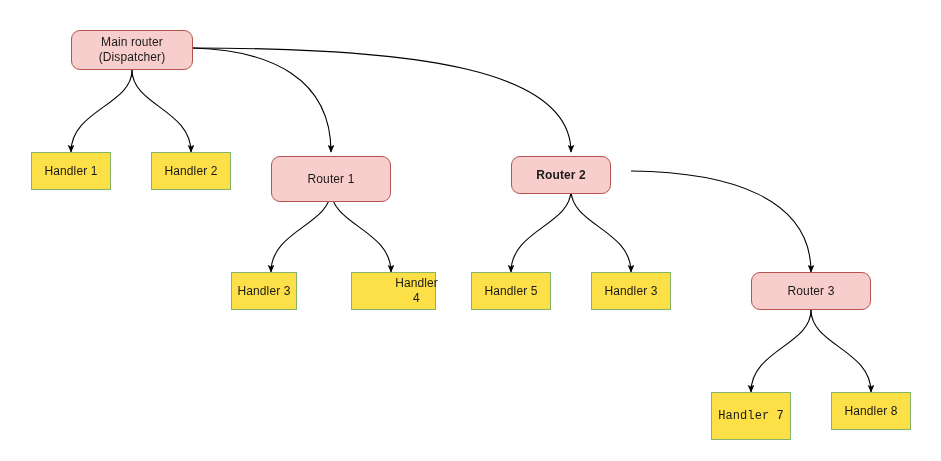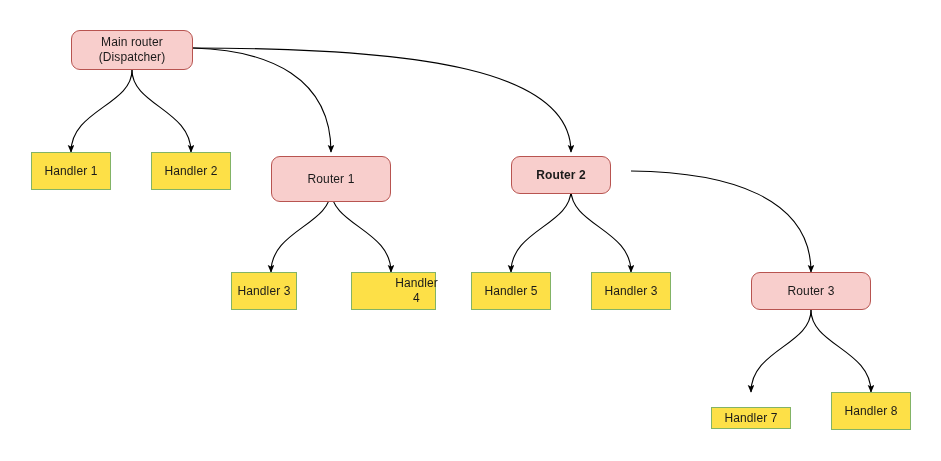--- a/index.html
+++ b/index.html
@@ -85,17 +85,17 @@
 (Dispatcher)</span></div>
       <div class="node handler" style="left: 31px; top: 152px; width: 80px; height: 38px;"><span class="node-label">Handler 1</span></div>
       <div class="node handler" style="left: 151px; top: 152px; width: 80px; height: 38px;"><span class="node-label">Handler 2</span></div>
       <div class="node router" style="left: 271px; top: 156px; width: 120px; height: 46px;"><span class="node-label">Router 1</span></div>
       <div class="node router" style="left: 511px; top: 156px; width: 100px; height: 38px; font-weight: bold;"><span class="node-label">Router 2</span></div>
       <div class="node handler" style="left: 231px; top: 272px; width: 66px; height: 38px;"><span class="node-label">Handler 3</span></div>
       <div class="node handler" style="left: 351px; top: 272px; width: 85px; height: 38px; padding-left: 46px;"><span class="node-label">Handler 4</span></div>
       <div class="node handler" style="left: 471px; top: 272px; width: 80px; height: 38px;"><span class="node-label">Handler 5</span></div>
       <div class="node handler" style="left: 591px; top: 272px; width: 80px; height: 38px;"><span class="node-label">Handler 3</span></div>
       <div class="node router" style="left: 751px; top: 272px; width: 120px; height: 38px;"><span class="node-label">Router 3</span></div>
-      <div class="node handler" style="left: 711px; top: 407px; width: 80px; height: 22px;"><span class="node-label">Handler 7</span></div>
+      <div class="node handler" style="left: 711px; top: 392px; width: 80px; height: 48px; font-family: Liberation Mono, monospace;"><span class="node-label">Handler 7</span></div>
       <div class="node handler" style="left: 831px; top: 392px; width: 80px; height: 38px;"><span class="node-label">Handler 8</span></div>
     </div>
 
 </div>
 
 </body></html>

